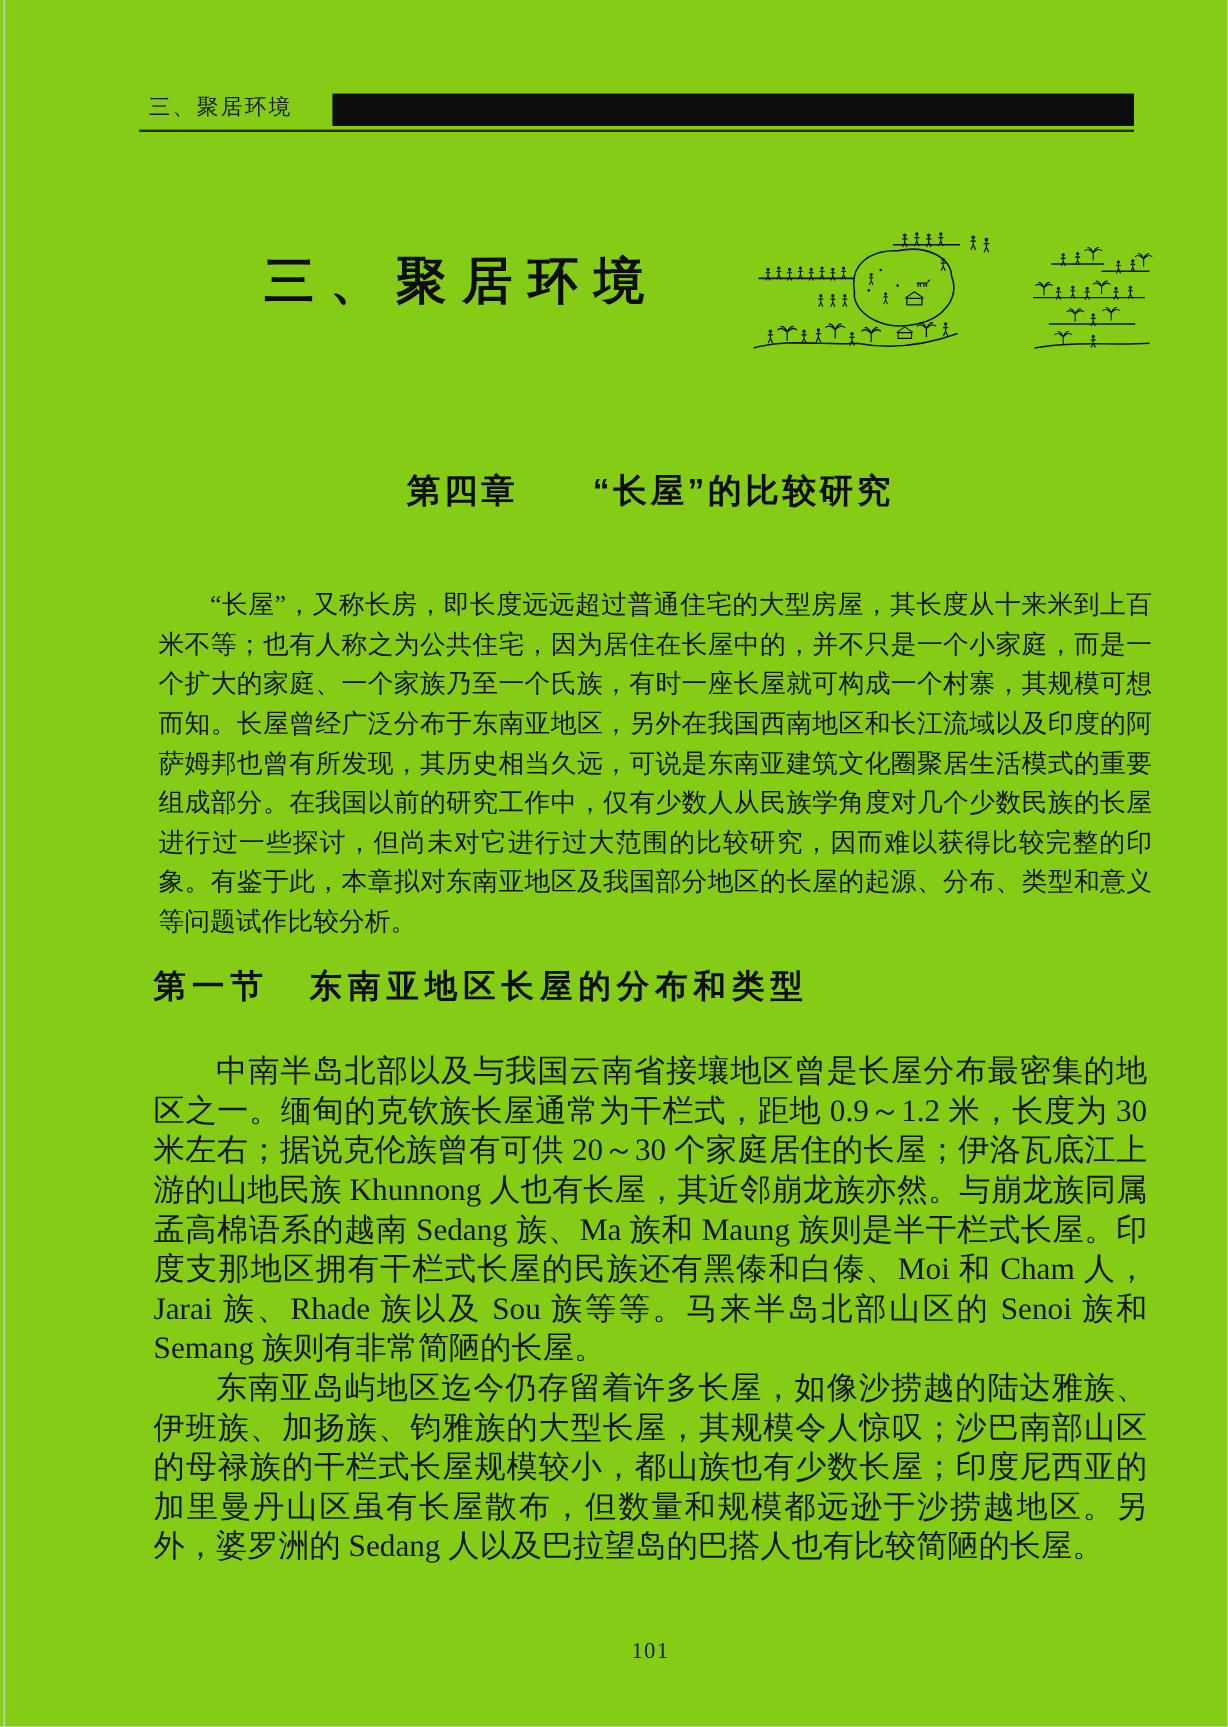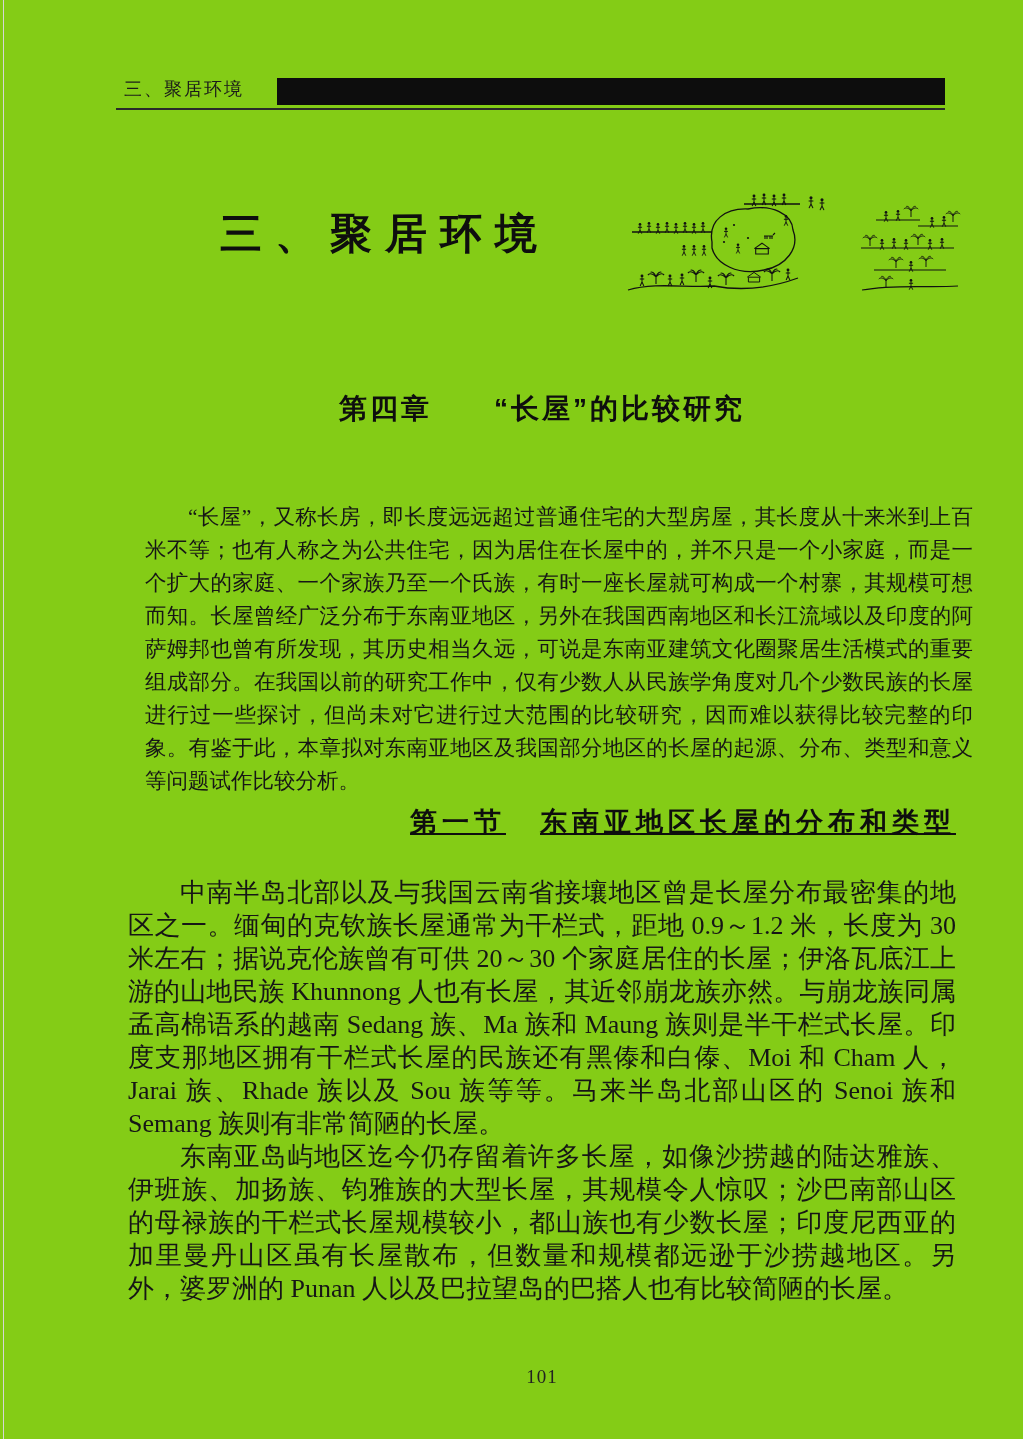--- a/index.html
+++ b/index.html
@@ -32,33 +32,33 @@
   
   .chapter-heading{
     position:absolute;left:128px;top:390px;width:828px;
     text-align:center;font-family:"Liberation Sans","DejaVu Sans",sans-serif;
     font-weight:bold;font-size:28px;letter-spacing:3px;color:#0e0e0e;white-space:nowrap;
   }
   .chapter-heading .gap{display:inline-block;width:62px;}
 
   
   .para{
-    position:absolute;left:128px;width:828px;margin:17px;
+    position:absolute;left:128px;width:828px;margin:4px;
     font-size:21.5px;line-height:33px;text-align:justify;
     color:#161616;
   }
   .para{text-indent:2em;}
   .p1{top:484px;}
   .flow{position:absolute;left:128px;top:876px;width:828px;}
   .flow p{margin:0;font-size:26px;line-height:33px;text-align:justify;text-indent:2em;color:#161616;}
 
   
   .section-heading{
     position:absolute;left:128px;top:804px;width:828px;
-    text-align:right;font-weight:bold;font-size:27px;letter-spacing:5px;color:#0e0e0e;white-space:nowrap;text-decoration:underline;
+    text-align:left;font-weight:bold;font-size:27px;letter-spacing:5px;color:#0e0e0e;white-space:nowrap;
   }
   .section-heading .gap{display:inline-block;width:34px;}
 
   .page-number{
     position:absolute;left:128px;top:1366px;width:828px;
     text-align:center;font-size:19px;letter-spacing:1px;color:#222;
   }
   svg{display:block;}
 </style>
 </head>
@@ -168,17 +168,17 @@
   </div>
 
   <p class="para p1">“长屋”，又称长房，即长度远远超过普通住宅的大型房屋，其长度从十来米到上百米不等；也有人称之为公共住宅，因为居住在长屋中的，并不只是一个小家庭，而是一个扩大的家庭、一个家族乃至一个氏族，有时一座长屋就可构成一个村寨，其规模可想而知。长屋曾经广泛分布于东南亚地区，另外在我国西南地区和长江流域以及印度的阿萨姆邦也曾有所发现，其历史相当久远，可说是东南亚建筑文化圈聚居生活模式的重要组成部分。在我国以前的研究工作中，仅有少数人从民族学角度对几个少数民族的长屋进行过一些探讨，但尚未对它进行过大范围的比较研究，因而难以获得比较完整的印象。有鉴于此，本章拟对东南亚地区及我国部分地区的长屋的起源、分布、类型和意义等问题试作比较分析。</p>
 
   <div class="section-heading">
     <span>第一节</span><span class="gap"></span><span>东南亚地区长屋的分布和类型</span>
   </div>
 
   <div class="flow">
     <p>中南半岛北部以及与我国云南省接壤地区曾是长屋分布最密集的地区之一。缅甸的克钦族长屋通常为干栏式，距地 0.9～1.2 米，长度为 30 米左右；据说克伦族曾有可供 20～30 个家庭居住的长屋；伊洛瓦底江上游的山地民族 Khunnong 人也有长屋，其近邻崩龙族亦然。与崩龙族同属孟高棉语系的越南 Sedang 族、Ma 族和 Maung 族则是半干栏式长屋。印度支那地区拥有干栏式长屋的民族还有黑傣和白傣、Moi 和 Cham 人，Jarai 族、Rhade 族以及 Sou 族等等。马来半岛北部山区的 Senoi 族和 Semang 族则有非常简陋的长屋。</p>
-    <p>东南亚岛屿地区迄今仍存留着许多长屋，如像沙捞越的陆达雅族、伊班族、加扬族、钧雅族的大型长屋，其规模令人惊叹；沙巴南部山区的母禄族的干栏式长屋规模较小，都山族也有少数长屋；印度尼西亚的加里曼丹山区虽有长屋散布，但数量和规模都远逊于沙捞越地区。另外，婆罗洲的 Punan 人以及巴拉望岛的巴搭人也有比较简陋的长屋。</p>
+    <p>东南亚岛屿地区迄今仍存留着许多长屋，如像沙捞越的陆达雅族、伊班族、加扬族、钧雅族的大型长屋，其规模令人惊叹；沙巴南部山区的母禄族的干栏式长屋规模较小，都山族也有少数长屋；印度尼西亚的加里曼丹山区虽有长屋散布，但数量和规模都远逊于沙捞越地区。另外，婆罗洲的 Sedang 人以及巴拉望岛的巴搭人也有比较简陋的长屋。</p>
   </div>
 
   <div class="page-number">101</div>
 </div>
 
 </body></html>

